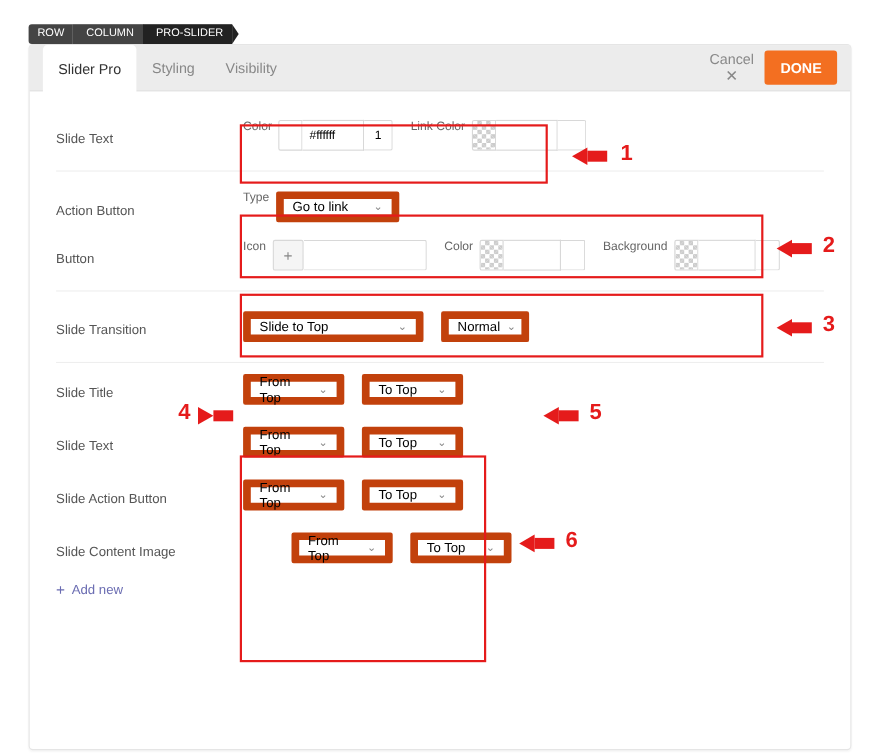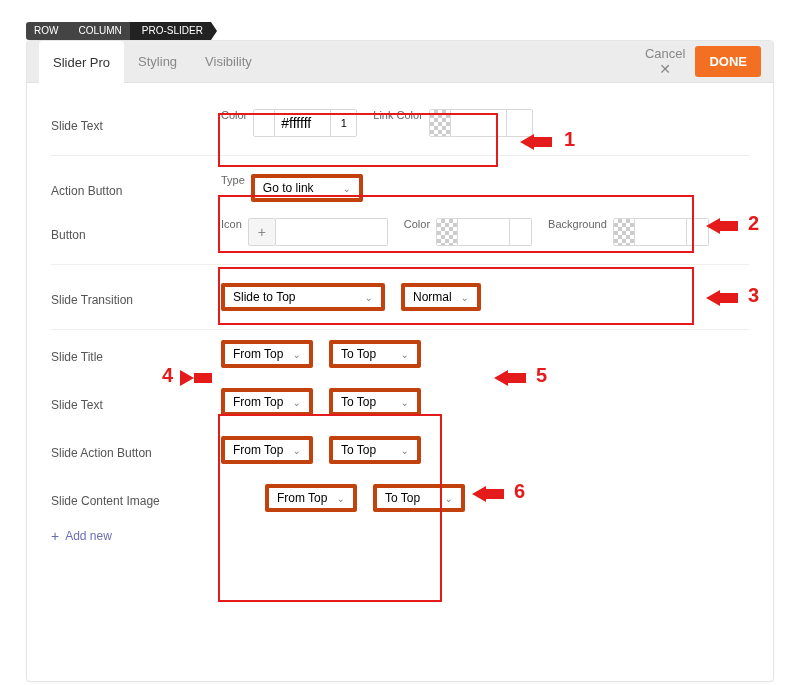--- a/index.html
+++ b/index.html
@@ -19,25 +19,25 @@
   .cancel { font-size: 13px; color: #888; display: inline-flex; align-items: center; gap: 0; margin-right: 10px; cursor: pointer; flex-direction: column; }
   .cancel .x { font-size: 14px; }
   .done { background: #f36f21; color: #fff; border: none; border-radius: 3px; font-size: 13px; font-weight: 600; padding: 8px 14px; cursor: pointer; }
   .content { flex: 1; overflow: auto; padding: 8px 24px 12px; }
   .row { display: flex; align-items: center; padding: 18px 0; border-bottom: 1px solid #eee; }
   .row.noborder { border-bottom: none; }
   .row-label { flex: 0 0 170px; font-size: 12px; color: #555; padding-top: 6px; }
   .row-controls { flex: 1; display: flex; flex-wrap: wrap; gap: 16px; }
   .field { display: flex; gap: 6px; }
   .field-label { font-size: 11px; color: #666; }
-  .ctrl { border: 4px solid #c2410c; border-radius: 2px; height: 28px; font-size: 12px; background: #fff; }
+  .ctrl { border: 7px solid #c2410c; border-radius: 2px; height: 28px; font-size: 12px; background: #fff; }
   .colorbox { display: flex; align-items: stretch; height: 28px; }
   .swatch { width: 22px; border: 1px solid #d8d8d8; border-radius: 2px 0 0 2px; }
   .checker { background-image: linear-gradient(45deg,#ccc 25%,transparent 25%),linear-gradient(-45deg,#ccc 25%,transparent 25%),linear-gradient(45deg,transparent 75%,#ccc 75%),linear-gradient(-45deg,transparent 75%,#ccc 75%); background-size: 8px 8px; background-position: 0 0,0 4px,4px -4px,-4px 0; background-color: #fff; }
-  .hexin { border: 1px solid #d8d8d8; border-left: none; height: 28px; width: 56px; font-size: 14px; padding-left: 6px; }
+  .hexin { border: 1px solid #d8d8d8; border-left: none; height: 28px; width: 56px; font-size: 11px; padding-left: 6px; }
   .opin { border: 1px solid #d8d8d8; border-left: none; height: 28px; width: 26px; font-size: 11px; text-align: center; border-radius: 0 2px 2px 0; }
   .colorbox.wide .hexin { width: 52px; }
   .colorbox.wide .opin { width: 22px; }
   .textin { width: 160px; padding-left: 6px; }
   .select { display: inline-flex; align-items: center; justify-content: space-between; padding: 0 8px; cursor: pointer; position: relative; }
   .chev { font-size: 10px; color: #888; margin-left: 6px; }
   .icon-add-btn { display: inline-flex; align-items: center; justify-content: center; border: 1px solid #d8d8d8; border-radius: 2px; height: 28px; width: 28px; background: #f5f5f5; }
   .icon-add-btn .plus { color: #888; font-size: 14px; line-height: 1; }
   .icon-strip { display: flex; align-items: stretch; }
   .icon-strip .rest { border: 1px solid #d8d8d8; border-left: none; height: 28px; width: 112px; border-radius: 0 2px 2px 0; }

